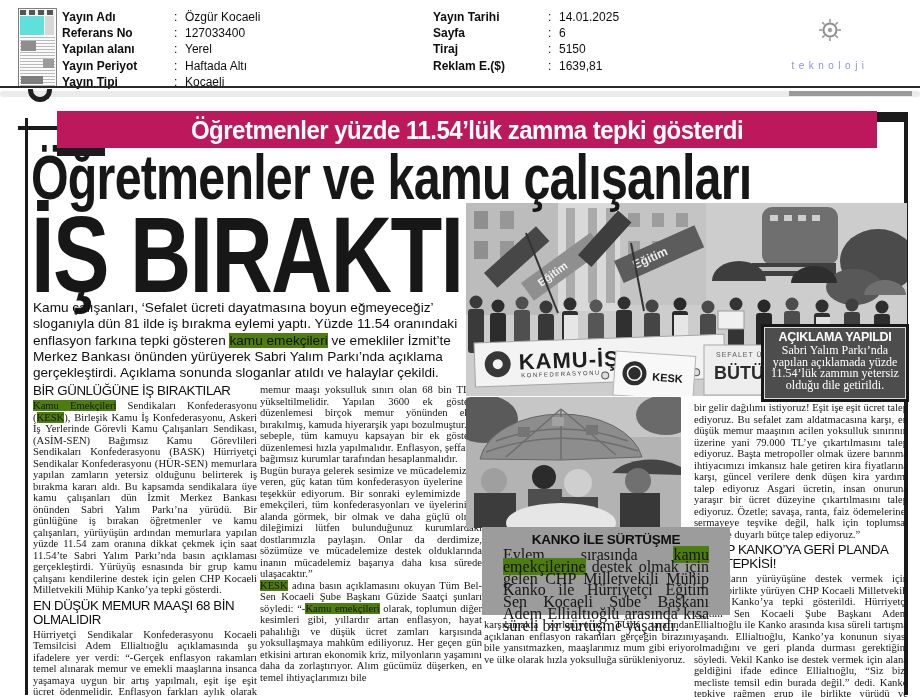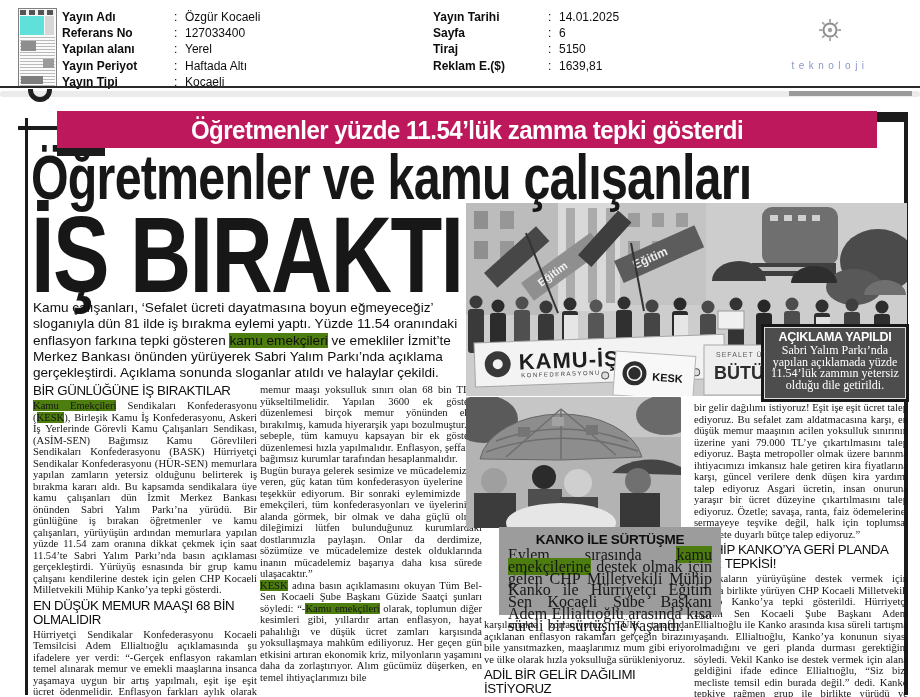--- a/index.html
+++ b/index.html
@@ -48,22 +48,22 @@
   .hl2{position:absolute;left:31px;top:206px;font-size:106px;font-weight:bold;color:#171717;line-height:0.9;
       white-space:nowrap;letter-spacing:-2px;transform:scaleX(0.8) scaleY(1.02);transform-origin:left top;z-index:4}
   
   .photo{position:absolute;z-index:1;overflow:hidden;background:#cfcfcf}
   #photo1{left:466px;top:203px;width:441px;height:193px}
   #photo2{left:466px;top:397px;width:215px;height:131px}
   .announce{position:absolute;left:761px;top:324px;width:148px;height:78px;background:#4d4d4d;
       border:3px solid #181818;box-shadow:inset 0 0 0 1px #dcdcdc;z-index:6;color:#fff;text-align:center;padding:3px 4px}
   .announce .at{font-size:12.5px;font-weight:bold;letter-spacing:-0.3px}
   .announce .ab{font-family:"Liberation Serif",serif;font-size:12px;line-height:11.6px;margin-top:1px}
-  .graybox{position:absolute;left:499px;top:527px;width:222px;height:88px;background:#9c9c9c;
-      padding:5px 9px;z-index:2}
+  .graybox{position:absolute;left:482px;top:527px;width:248px;height:88px;background:#9c9c9c;
+      padding:5px 21px;z-index:2}
   .graybox .gt{text-align:center;font-weight:bold;font-size:13.5px;letter-spacing:-0.3px;color:#0e0e0e;margin-bottom:2px}
   .graybox p{margin:0;font-family:"Liberation Serif",serif;font-size:16px;line-height:11.8px;color:#161616;text-align:justify}
   
   .intro{position:absolute;left:33px;top:300px;width:430px;font-size:13.6px;line-height:16.3px;color:#101010;z-index:4}
   .bodycol{position:absolute;color:#151515}
   .bodycol p{margin:0;font-family:"Liberation Serif",serif;font-size:10.6px;line-height:11.5px;text-align:justify}
   .bodycol .ch{font-weight:normal;font-size:13.3px;line-height:14px;letter-spacing:-0.4px;margin:3px 0 2px;color:#0d0d0d}
   .bodycol .ch:first-child{margin-top:0}
   #col1{left:33px;top:384px;width:224px}
   #col2{left:260px;top:384px;width:222px}
@@ -340,21 +340,20 @@
     <p><span class="hl">KESK</span><span> adına basın açıklamasını okuyan Tüm Bel-Sen Kocaeli Şube Başkanı Güzide Saatçi şunları söyledi: “-</span><span class="hl">Kamu emekçileri</span><span> olarak, toplumun diğer kesimleri gibi, yıllardır artan enflasyon, hayat pahalılığı ve düşük ücret zamları karşısında yoksullaşmaya mahkûm ediliyoruz. Her geçen gün etkisini artıran ekonomik kriz, milyonların yaşamını daha da zorlaştırıyor. Alım gücümüz düşerken, en temel ihtiyaçlarımızı bile</span></p>
   </div>
 
   <div class="graybox">
     <div class="gt">KANKO İLE SÜRTÜŞME</div>
     <p><span>Eylem sırasında </span><span class="hl">kamu emekçilerine</span><span> destek olmak için gelen CHP Milletvekili Mühip Kanko ile Hürriyetçi Eğitim Sen Kocaeli Şube Başkanı Adem Ellialtıoğlu arasında kısa süreli bir sürtüşme yaşandı.</span></p>
   </div>
 
   <div class="bodycol" id="col3">
     <p>karşılamakta zorlanıyoruz. TÜİK tarafından açıklanan enflasyon rakamları gerçeğin birazını bile yansıtmazken, maaşlarımız mum gibi eriyor ve ülke olarak hızla yoksulluğa sürükleniyoruz.</p>
-    <div class="ch">ADİL BİR GELİR DAĞILIMI İSTİYORUZ</div>
 
   </div>
 
   <div class="bodycol" id="col4">
     <p>bir gelir dağılımı istiyoruz! Eşit işe eşit ücret talep ediyoruz. Bu sefalet zam aldatmacasına karşı, en düşük memur maaşının acilen yoksulluk sınırının üzerine yani 79.000 TL’ye çıkartılmasını talep ediyoruz. Başta metropoller olmak üzere barınma ihtiyacımızı imkansız hale getiren kira fiyatlarına karşı, güncel verilere denk düşen kira yardımı talep ediyoruz Asgari ücretin, insan onuruna yaraşır bir ücret düzeyine çıkartılmasını talep ediyoruz. Özetle; savaşa, ranta, faiz ödemelerine, sermayeye teşvike değil, halk için toplumsal cinsiyete duyarlı bütçe talep ediyoruz.”</p>
     <div class="ch">MÜHİP KANKO’YA GERİ PLANDA DUR TEPKİSİ!</div>
     <p><span>Sendikaların yürüyüşüne destek vermek için onlarla birlikte yürüyen CHP Kocaeli Milletvekili Mühip Kanko’ya tepki gösterildi. Hürriyetçi Eğitim Sen Kocaeli Şube Başkanı Adem Ellialtıoğlu ile Kanko arasında kısa süreli tartışma yaşandı. Ellialtıoğlu, Kanko’ya konunun siyasi olmadığını ve geri planda durması gerektiğini söyledi. Vekil Kanko ise destek vermek için alana geldiğini ifade edince Ellialtıoğlu, “Siz bizi mecliste temsil edin burada değil.” dedi. Kanko tepkiye rağmen grup ile birlikte yürüdü ve açıklamayı köşeden takip etti. </span></p>
   </div>
 </div>
 

